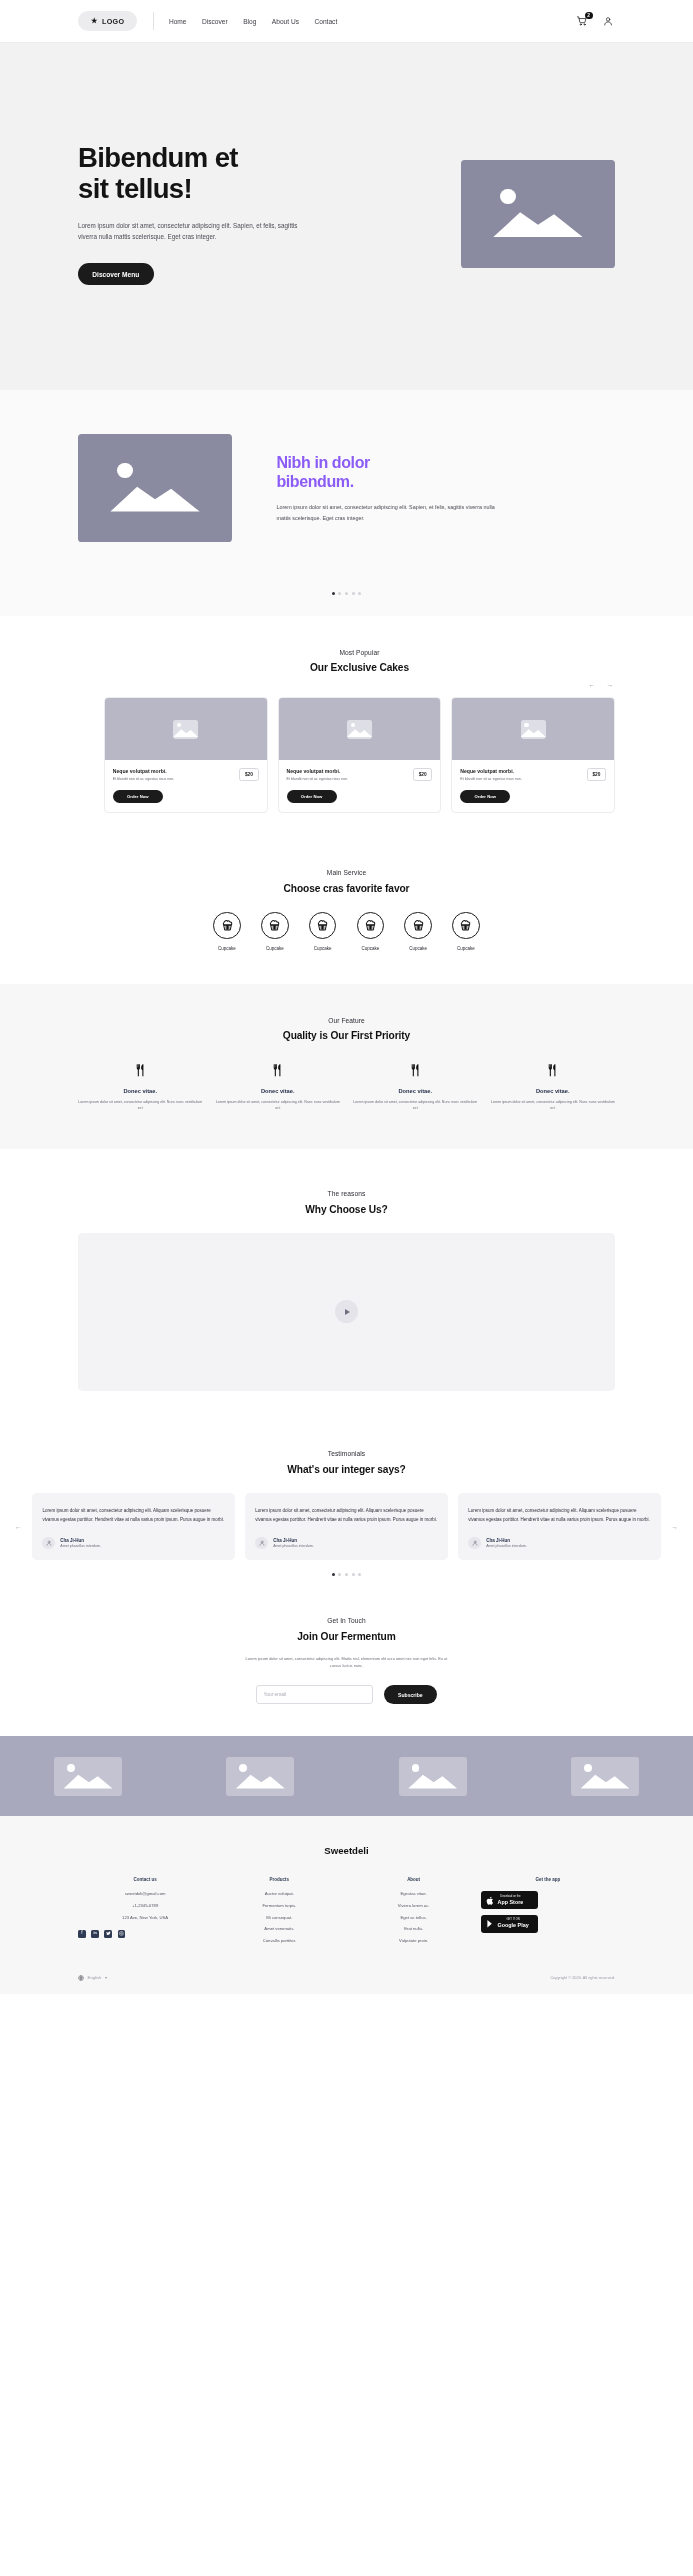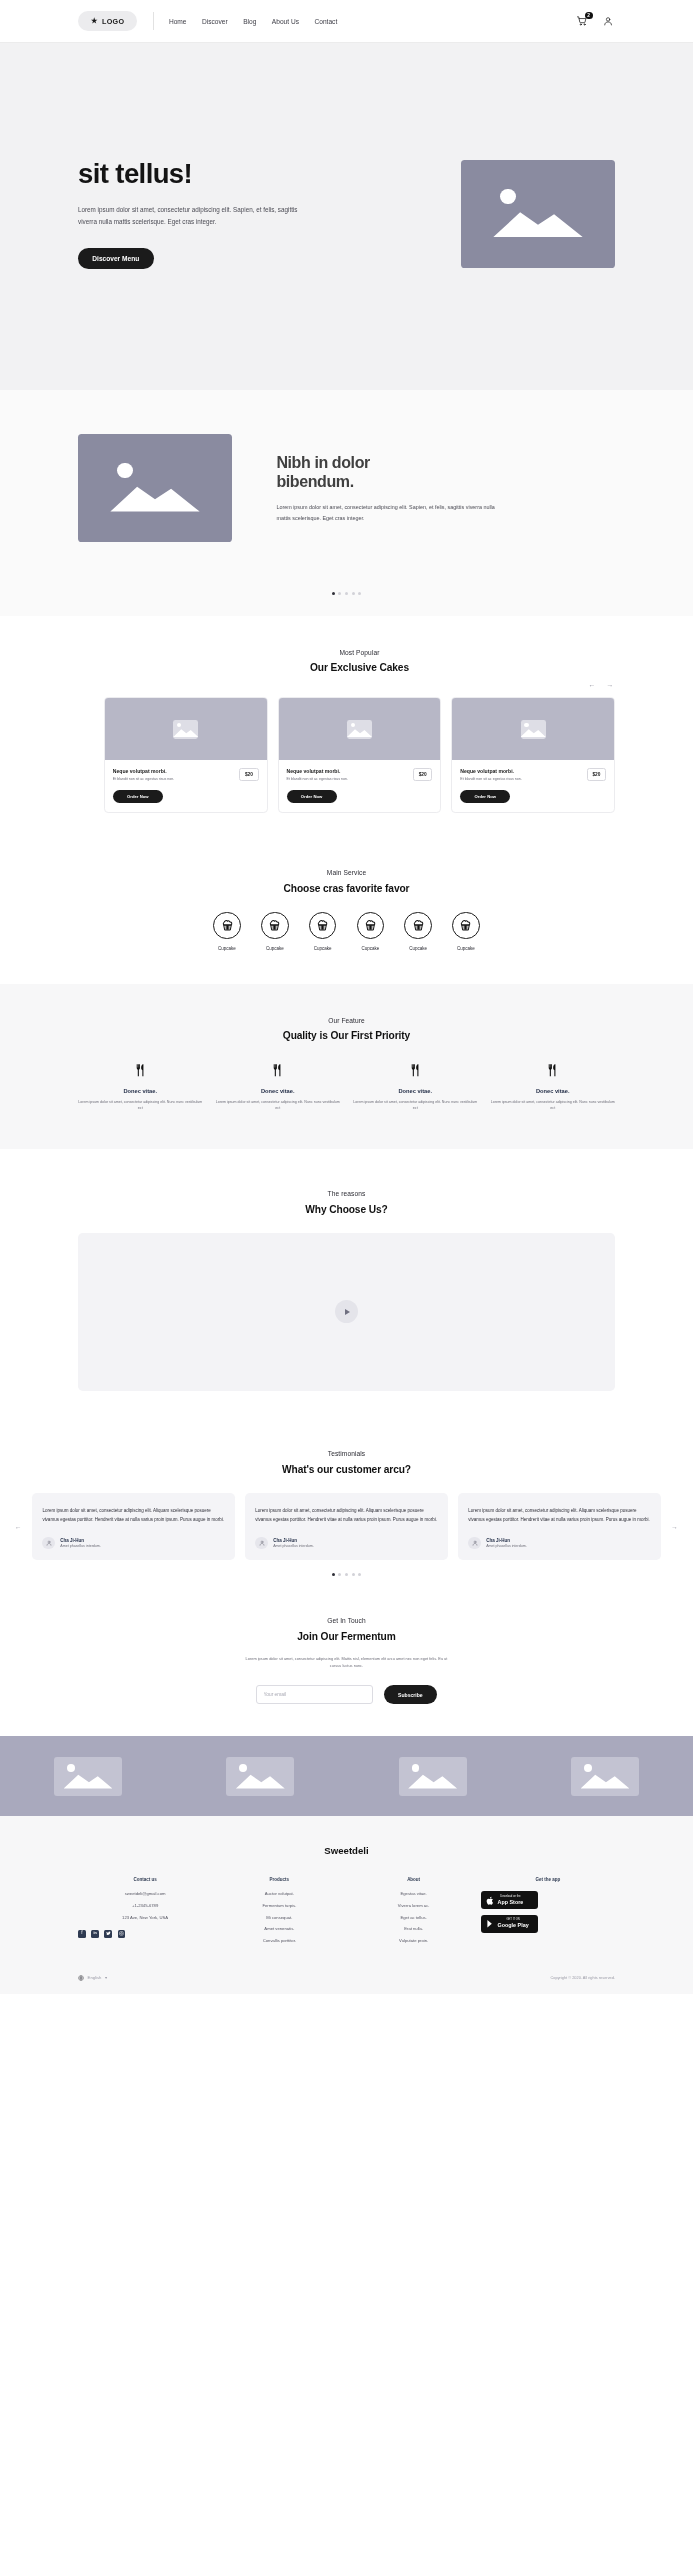--- a/index.html
+++ b/index.html
@@ -133,21 +133,21 @@
     align-items: center;
     gap: 36px;
   }
   .banner-img { width: 154px; height: 108px; flex: 0 0 auto; }
   .banner-text { flex: 1; padding-left: 8.4px; }
   .banner-title {
     font-size: 16px;
     line-height: 1.2;
     font-weight: 700;
     letter-spacing: -0.4px;
-    color: #404040;
+    color: #8b5cf6;
   }
   .banner-sub {
     margin-top: 10.8px;
     font-size: 5.4px;
     line-height: 1.9;
     color: #4c4c55;
     max-width: 233px;
   }
   .dots { display: flex; justify-content: center; gap: 3.6px; padding: 14.3px 0 20.3px 0; background: #fafafa; }
   .dot { width: 3px; height: 3px; border-radius: 50%; background: #d2d2d8; }
@@ -461,20 +461,21 @@
           <circle cx="12" cy="8" r="4"></circle>
             <path d="M4 21c0-4.4 3.6-7 8-7s8 2.6 8 7"></path>
         </svg>
       </div>
     </div>
   </div>
 
   <div class="hero">
     <div class="hero-left">
       <div class="hero-title">
+        <div>Bibendum et</div>
         <div>sit tellus!</div>
       </div>
       <div class="hero-sub">Lorem ipsum dolor sit amet, consectetur adipiscing elit. Sapien, et felis, sagittis viverra nulla mattis scelerisque. Eget cras integer.</div>
       <button class="btn-dark">Discover Menu</button>
     </div>
     <div class="hero-right">
       <div class="img-ph hero-img">
         <div class="ph-icon">
           <div class="ph-sun"></div>
           <div class="ph-mount"></div>
@@ -697,21 +698,21 @@
     <div class="sec-title">Why Choose Us?</div>
     <div class="video-box">
       <button class="play-btn">
         <span class="play-tri"></span>
       </button>
     </div>
   </div>
 
   <div class="testi">
     <div class="sec-eyebrow">Testimonials</div>
-    <div class="sec-title">What's our customer arcu?</div>
+    <div class="sec-title">What's our integer says?</div>
     <div class="testi-wrap">
       <button class="side-arrow">←</button>
       <div class="testi-cards">
 
         <div class="testi-card">
           <div class="testi-text">Lorem ipsum dolor sit amet, consectetur adipiscing elit. Aliquam scelerisque posuere vivamus egestas porttitor. Hendrerit vitae at nulla varius proin ipsum. Purus augue in morbi.</div>
           <div class="testi-person">
             <div class="avatar">
               <svg width="6" height="6" viewBox="0 0 24 24" fill="none" stroke="#6d6d78" stroke-width="2" stroke-linecap="round">
                 <circle cx="12" cy="8" r="4"></circle>

